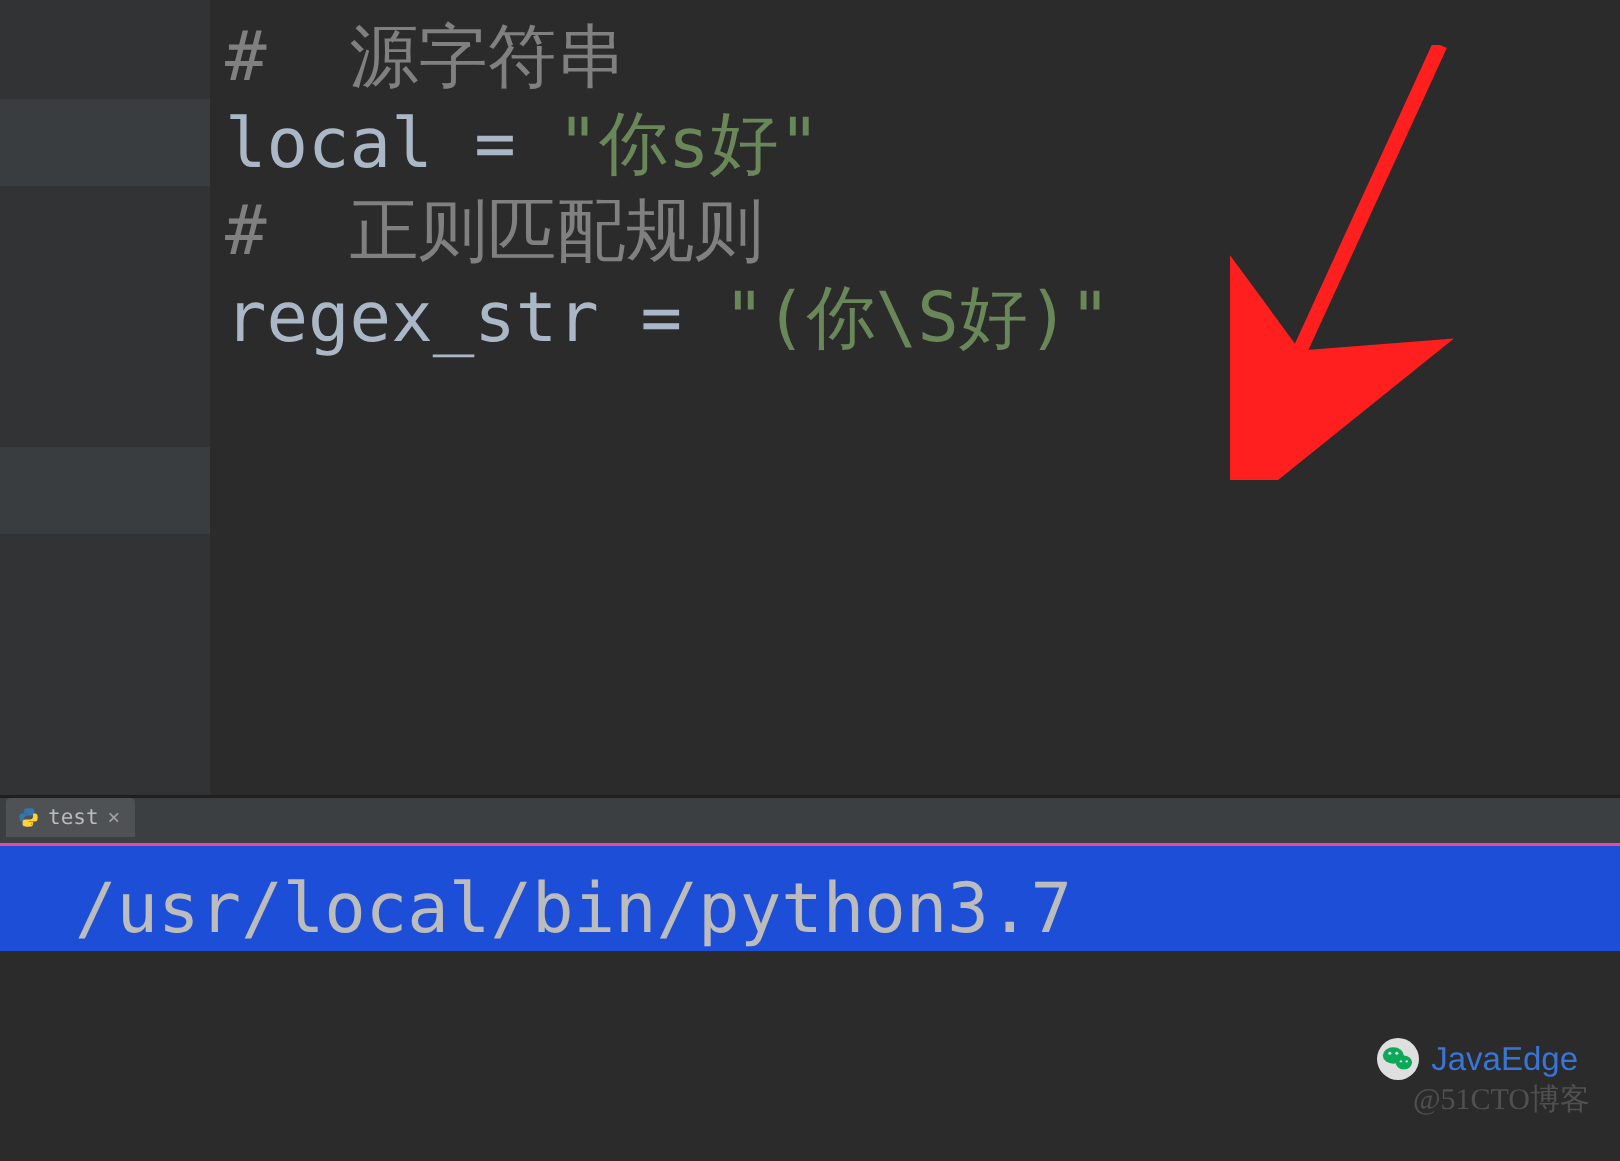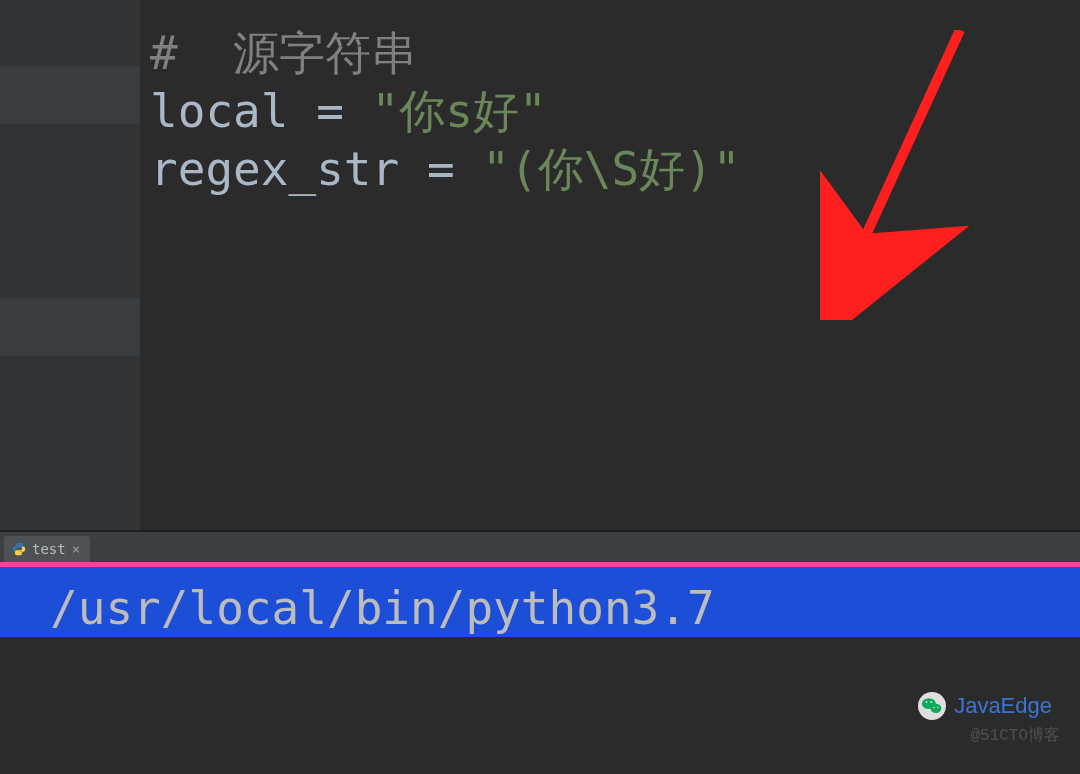--- a/index.html
+++ b/index.html
@@ -1,50 +1,51 @@
 <!DOCTYPE html>
 <html><head>
 <meta charset="utf-8">
 <style>
   html,body{margin:0;padding:0;width:1080px;height:774px;background:#2b2b2b;font-family:"Menlo","Consolas","DejaVu Sans Mono",monospace;overflow:hidden}
   .editor{position:relative;background:#2b2b2b;height:530px;display:flex;border-bottom:1px solid #1e1e1e}
   .gutter{width:140px;background:#313335;height:100%;flex-shrink:0}
   .gutter-hl{position:absolute;left:0;width:140px;height:58px;background:#3a3d40}
-  .code{padding-top:24px;flex:1;position:relative}
+  .code{padding-top:8px;flex:1;position:relative}
   .line{font-size:46px;line-height:58px;white-space:pre;color:#a9b7c6;padding-left:10px}
   .comment{color:#808080}
   .kw-var{color:#a9b7c6}
   .op{color:#a9b7c6}
   .str{color:#6a8759}
-  .tabbar{background:#3c3f41;height:30px;display:flex;align-items:flex-end;border-top:1px solid #1e1e1e;border-bottom:5px solid #ec4899}
+  .tabbar{background:#3c3f41;height:30px;display:flex;border-top:1px solid #1e1e1e;border-bottom:2px solid #ec4899}
   .tab{display:flex;align-items:center;background:#4e5254;height:26px;padding:0 10px 0 8px;font-size:14px;color:#bbbbbb;margin-left:4px;gap:6px;border-top-left-radius:3px;border-top-right-radius:3px}
   .pyicon{width:14px;height:14px}
   .close-x{color:#a0a0a0;font-size:14px;line-height:14px}
   .console{background:#1d4ed8;padding:12px 0 0 50px}
   .cline{font-size:46px;line-height:58px;white-space:pre;color:#bcbcbc}
   .cursor{display:inline-block;width:2px;height:46px;background:#bbbbbb;vertical-align:-6px;margin-left:1px}
   .arrow{position:absolute;top:30px;left:820px;width:180px;height:290px;pointer-events:none}
   .wm-wechat{position:absolute;right:28px;bottom:54px;display:flex;align-items:center;gap:8px;opacity:0.85}
   .wm-wechat .txt{color:#3b82f6;font-size:22px;font-family:"PingFang SC","Microsoft YaHei",sans-serif}
-  .wm-51cto{position:absolute;right:20px;bottom:28px;color:#6f6f6f;font-size:16px;font-family:Liberation Mono, monospace;opacity:0.55}
+  .wm-51cto{position:absolute;right:20px;bottom:28px;color:#6f6f6f;font-size:20px;font-family:Liberation Serif, serif;opacity:0.55}
   .wc-icon{width:28px;height:28px}
 </style>
 </head>
 <body>
 
 <div class="editor">
   <div class="gutter">
     <div class="gutter-hl" style="top:66px"></div>
     <div class="gutter-hl" style="top:298px"></div>
   </div>
   <div class="code">
     <div class="line"><span class="comment">#  源字符串</span></div>
     <div class="line"><span class="kw-var">local</span><span class="op"> = </span><span class="str">"你s好"</span></div>
     <div class="line"></div>
     <div class="line"></div>
+    <div class="line"><span class="comment">#  正则匹配规则</span></div>
     <div class="line"><span class="kw-var">regex_str</span><span class="op"> = </span><span class="str">"(你\S好)"</span></div>
   </div>
 
   <svg class="arrow" viewBox="0 0 180 290">
     <defs>
       <marker id="ah" markerWidth="18" markerHeight="18" refX="9" refY="9" orient="auto">
         <path d="M0,0 L18,9 L0,18 L5,9 Z" fill="#ff1f1f"></path>
       </marker>
     </defs>
     <line x1="140" y1="0" x2="30" y2="240" stroke="#ff1f1f" stroke-width="10" marker-end="url(#ah)"></line>

